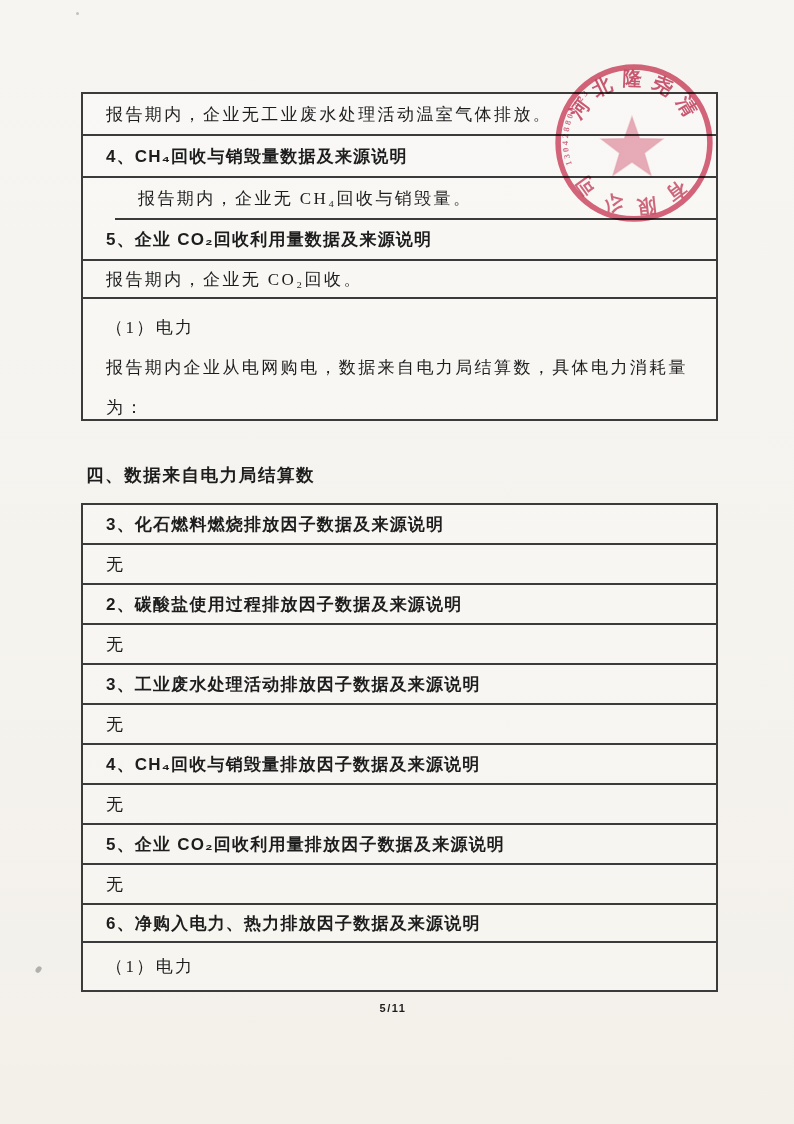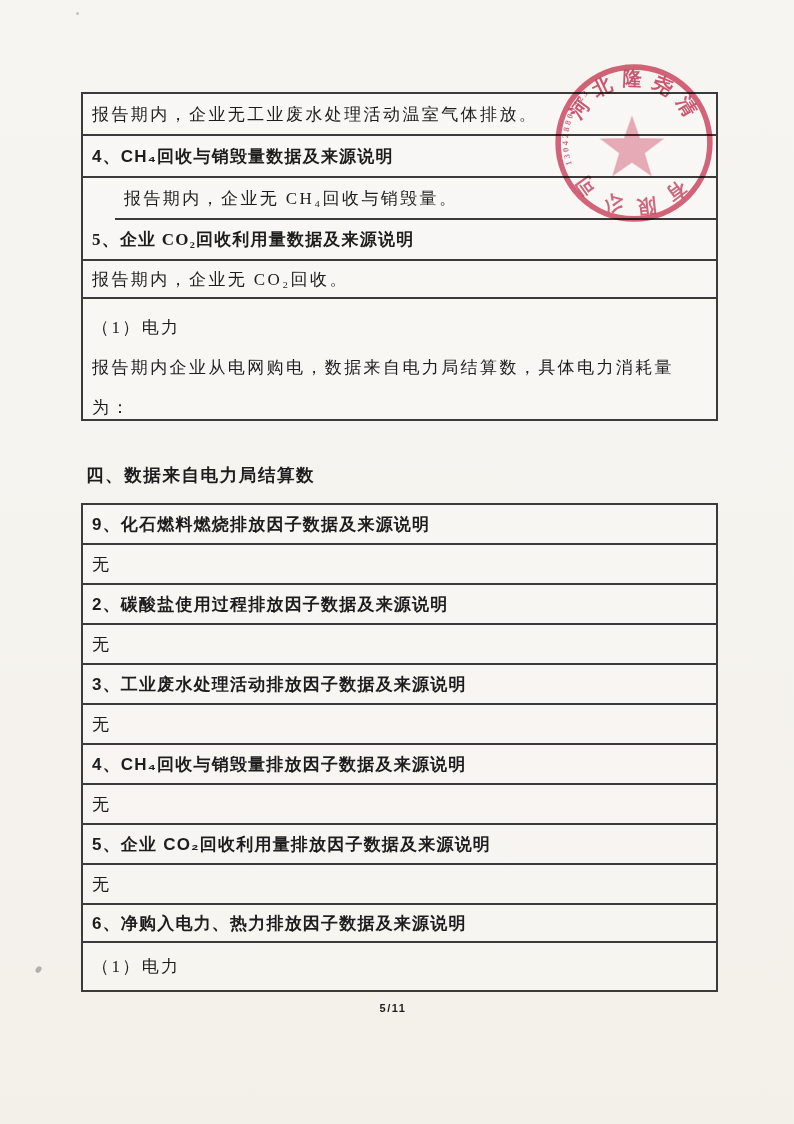--- a/index.html
+++ b/index.html
@@ -12,21 +12,21 @@
   .page { position:absolute; inset:0; }
 
   .tbl {
     position:absolute; left:81px; width:637px;
     border:2px solid #3b3b3b; box-sizing:border-box;
     background:rgba(255,255,255,0.28);
   }
   .row {
     box-sizing:border-box; border-bottom:2px solid #3b3b3b;
     display:flex; align-items:center;
-    padding:0 10px 0 9px; overflow:hidden; white-space:nowrap;
+    padding:0 10px 0 23px; overflow:hidden; white-space:nowrap;
   }
   .row:last-child { border-bottom:none; }
   .hd {
     font-weight:700; font-size:17px; letter-spacing:1.2px;
     font-family:"Liberation Sans","DejaVu Sans",sans-serif;
   }
   .bd {
     font-weight:400; font-size:17px; letter-spacing:2.4px;
     font-family:"Liberation Serif","DejaVu Serif",serif;
   }
@@ -72,38 +72,38 @@
   <div class="tbl" style="top:92px;">
     <div class="row bd" style="height:42px;">
       <span>报告期内，企业无工业废水处理活动温室气体排放。</span>
     </div>
     <div class="row hd" style="height:42px;">
       <span>4、CH₄回收与销毁量数据及来源说明</span>
     </div>
     <div class="row bd" style="height:42px;margin-left:32px;">
       <span>报告期内，企业无 CH₄回收与销毁量。</span>
     </div>
-    <div class="row hd" style="height:41px;font-family:Liberation Serif, serif;">
+    <div class="row hd" style="height:41px;">
       <span>5、企业 CO₂回收利用量数据及来源说明</span>
     </div>
     <div class="row bd" style="height:38px;">
       <span>报告期内，企业无 CO₂回收。</span>
     </div>
     <div class="row bd tall" style="height:120px;">
       <span class="ln">（1）电力</span>
       <span class="ln">报告期内企业从电网购电，数据来自电力局结算数，具体电力消耗量为：</span>
 
     </div>
   </div>
 
   <div class="heading">四、数据来自电力局结算数</div>
 
   <div class="tbl" style="top:503px;">
     <div class="row hd" style="height:40px;">
-      <span>9、化石燃料燃烧排放因子数据及来源说明</span>
+      <span>3、化石燃料燃烧排放因子数据及来源说明</span>
     </div>
     <div class="row bd" style="height:40px;">
       <span>无</span>
     </div>
     <div class="row hd" style="height:40px;">
       <span>2、碳酸盐使用过程排放因子数据及来源说明</span>
     </div>
     <div class="row bd" style="height:40px;">
       <span>无</span>
     </div>

